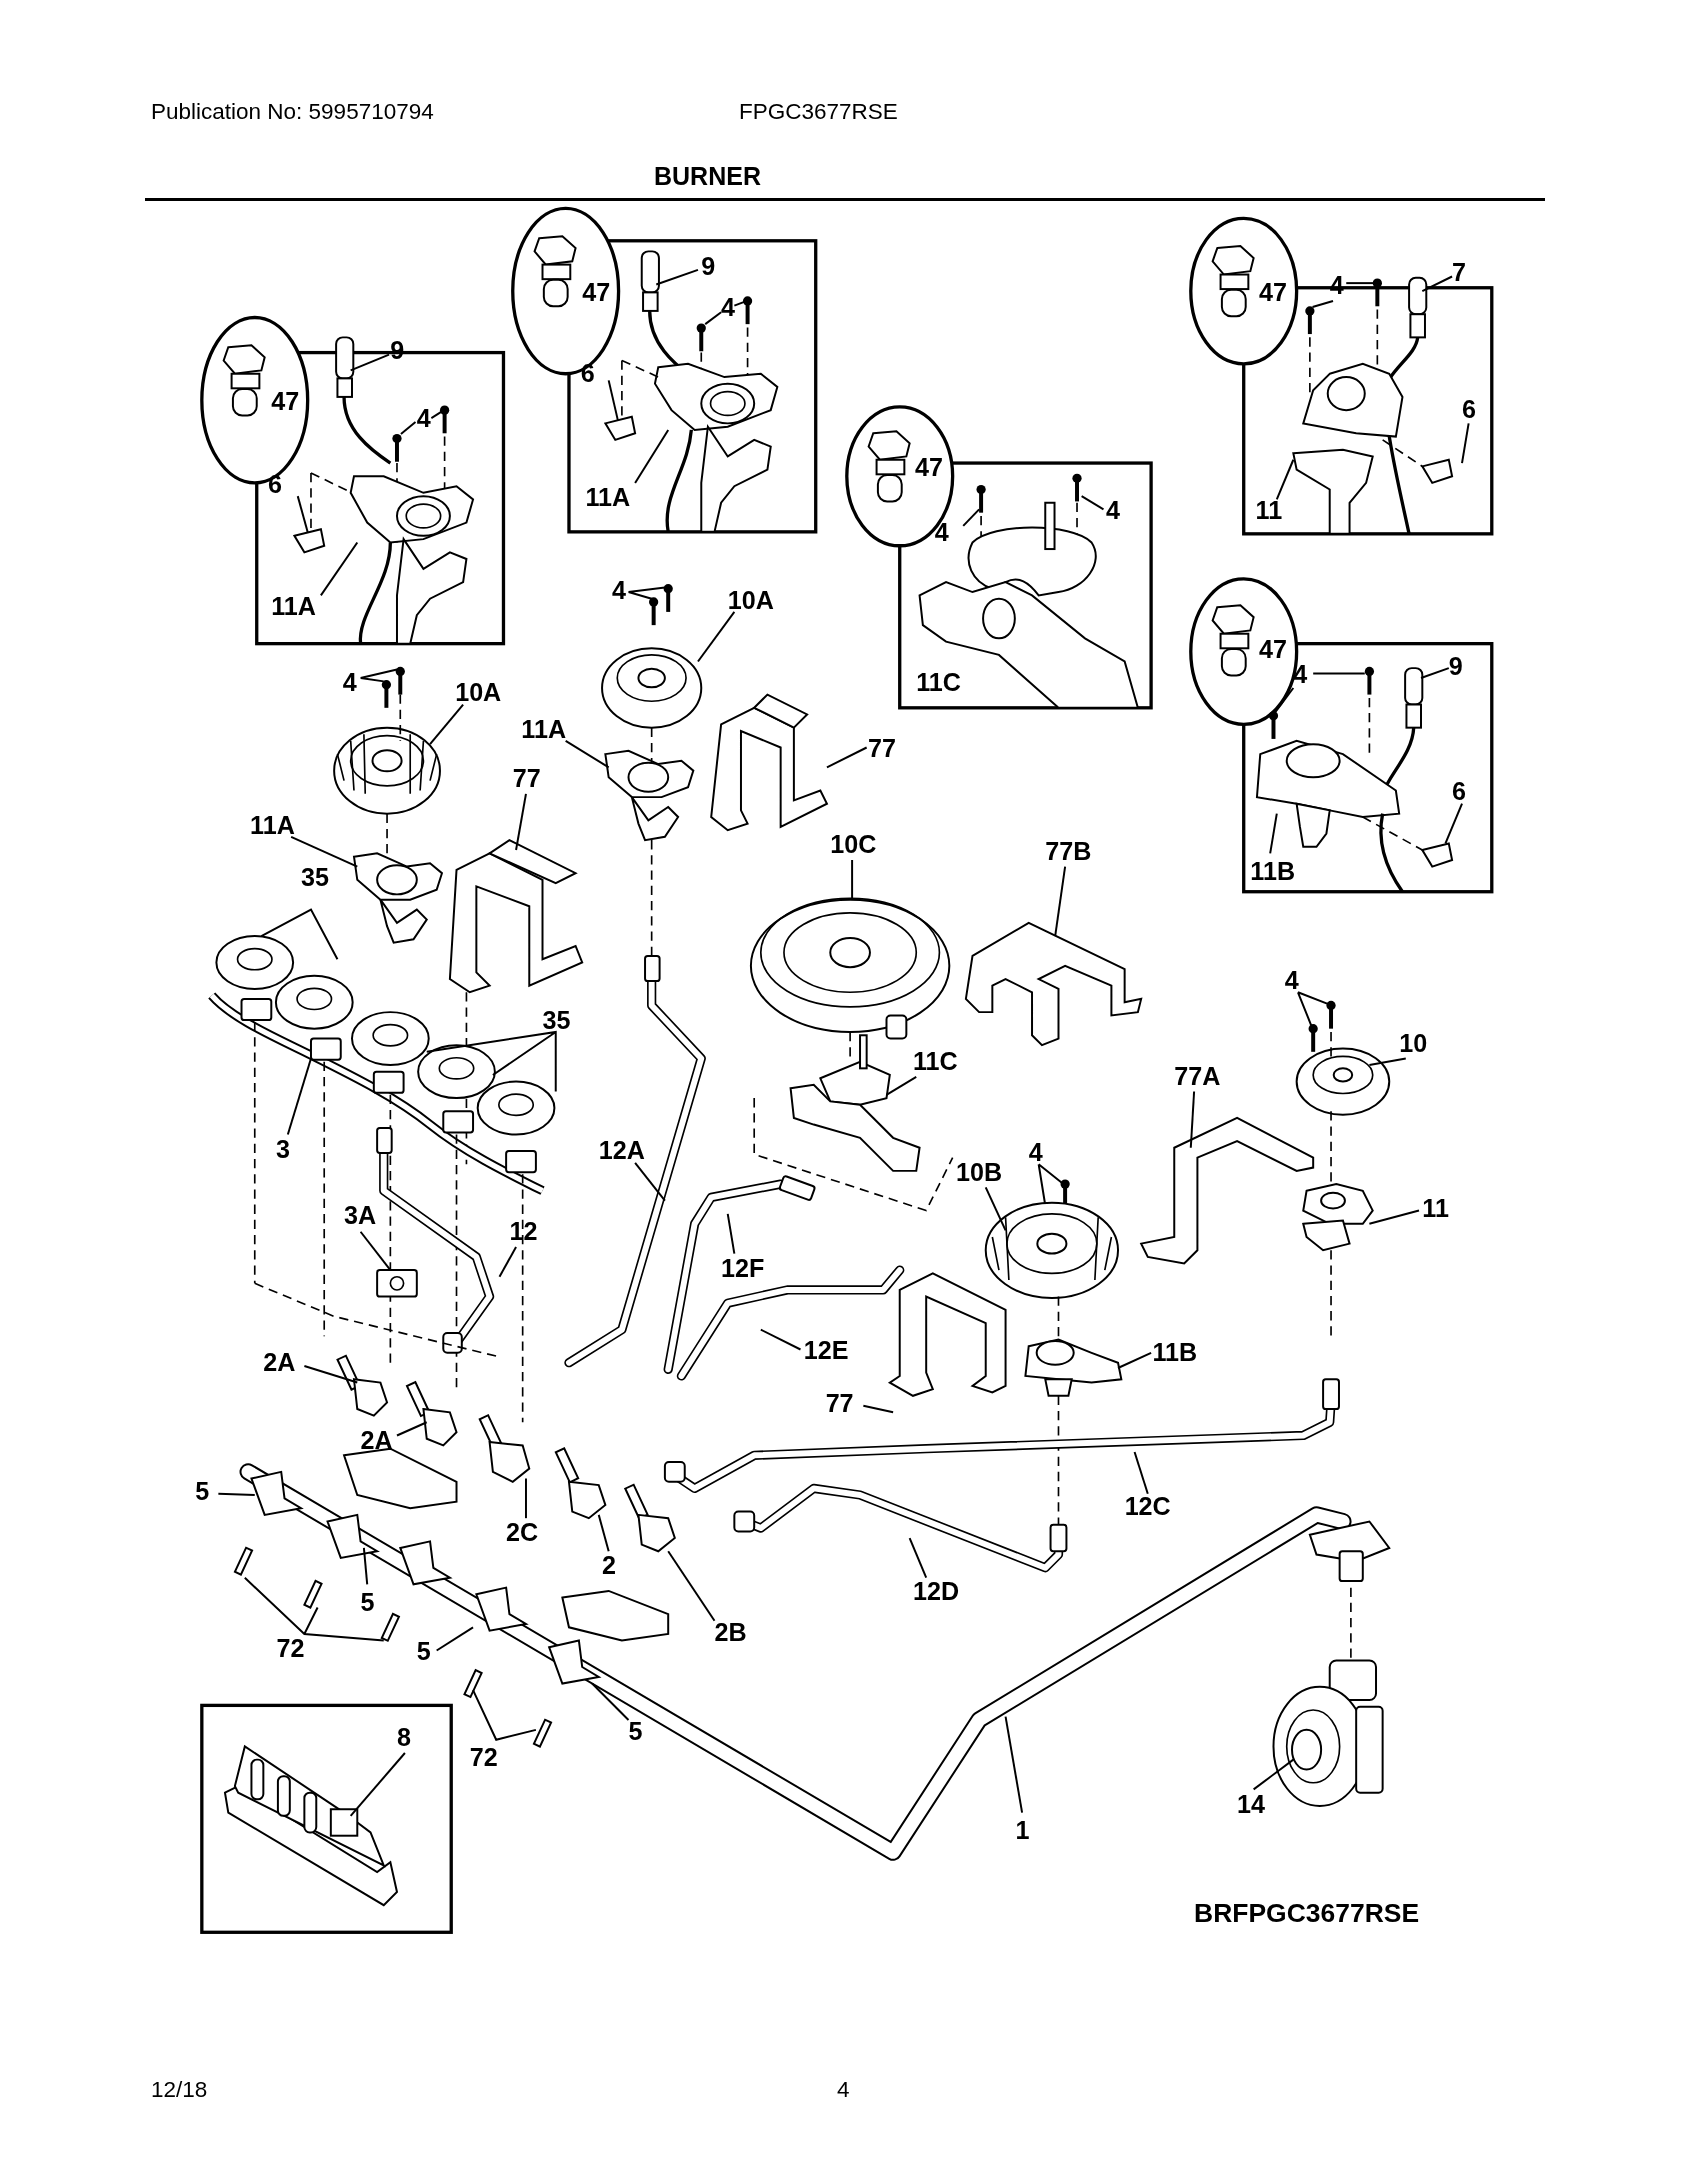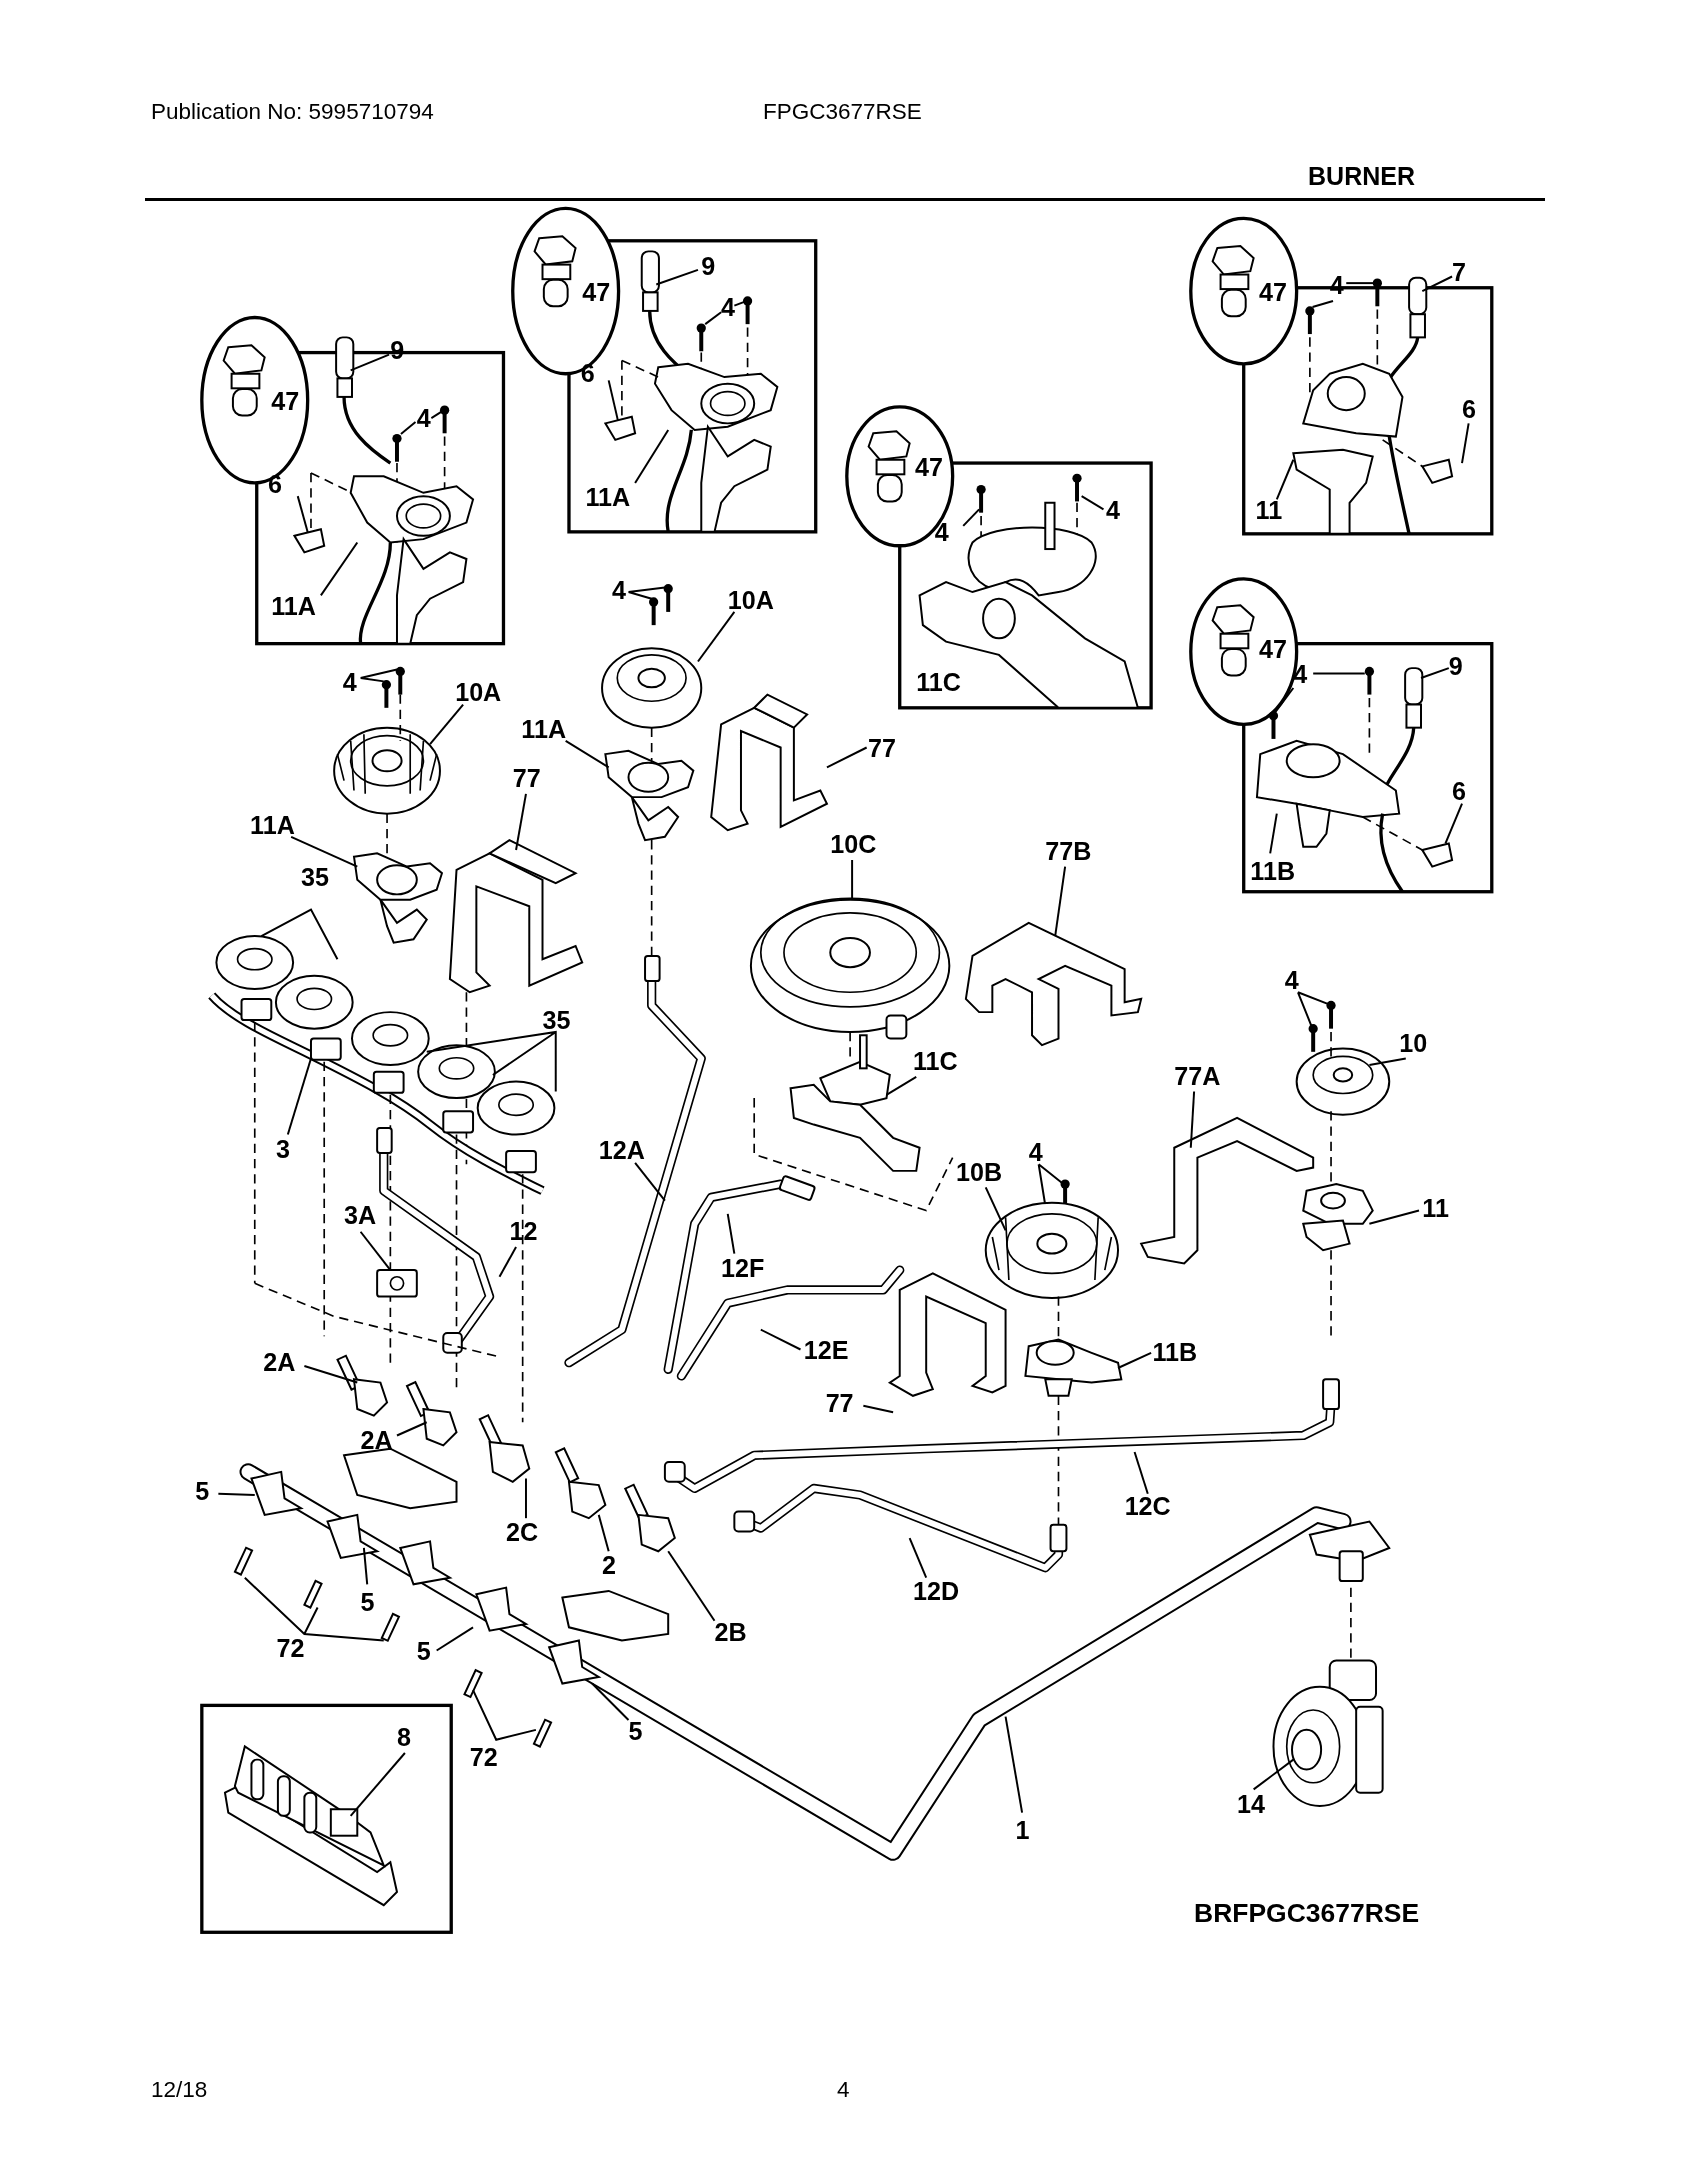--- a/index.html
+++ b/index.html
@@ -1,40 +1,40 @@
 <!DOCTYPE html>
 <html style="font-size:10.6px"><head>
 <meta charset="utf-8">
 <style>
   html, body { margin: 0; padding: 0; background: #ffffff; }
   body { width: 1687px; height: 2183px; position: relative; overflow: hidden;
          font-family: "Liberation Sans", sans-serif; color: #000; }
   .hdr { position: absolute; font-size: 22.5px; font-family: "Liberation Sans", sans-serif; }
-  .title { position: absolute; font-size: 25px; font-weight: bold; left: 0; width: 1415px; text-align: right; }
+  .title { position: absolute; font-size: 25px; font-weight: bold; left: 0; width: 1415px; text-align: center; }
   .rule { position: absolute; left: 145px; top: 198px; width: 1400px; height: 2.6px; background: #000; }
   svg.diagram { position: absolute; left: 0; top: 0; }
   svg text.lbl { font-family: "Liberation Sans", sans-serif; font-weight: bold; font-size: 38px; fill: #000; }
   svg text.code { font-family: "Liberation Sans", sans-serif; font-weight: bold; font-size: 40px; fill: #000; }
   .part { fill: #fff; stroke: #000; stroke-width: 3; }
   .thin { fill: none; stroke: #000; stroke-width: 2.5; }
   .lead { fill: none; stroke: #000; stroke-width: 3; }
   .dash { fill: none; stroke: #000; stroke-width: 2.5; stroke-dasharray: 14 9; }
   .box { fill: none; stroke: #000; stroke-width: 5; }
   .pipe { fill: none; stroke: #000; stroke-width: 26; stroke-linecap: round; stroke-linejoin: round; }
   .pipe-in { fill: none; stroke: #fff; stroke-width: 20; stroke-linecap: round; stroke-linejoin: round; }
   .tube { fill: none; stroke: #000; stroke-width: 14; stroke-linecap: round; stroke-linejoin: round; }
   .tube-in { fill: none; stroke: #fff; stroke-width: 9; stroke-linecap: round; stroke-linejoin: round; }
   .wire { fill: none; stroke: #000; stroke-width: 5; }
   .solid { fill: #000; }
 </style>
 </head>
 <body>
 
 <div class="hdr" style="left:151px; top:99px;text-align:right;">Publication No: 5995710794</div>
-<div class="hdr" style="left:763px; top:99px;">FPGC3677RSE</div>
+<div class="hdr" style="left:739px; top:99px;">FPGC3677RSE</div>
 <div class="title" style="top:162px;">BURNER</div>
 <div class="rule"></div>
 
 <svg class="diagram" width="1687" height="2183" viewBox="0 0 2550 3300" xmlns="http://www.w3.org/2000/svg">
 
   <g>
     <rect class="box" x="388" y="533" width="373" height="440"></rect>
     <ellipse class="part" cx="385" cy="605" rx="80" ry="125" style="stroke-width:5"></ellipse>
     <g>
       <polygon class="part" points="345,525 380,522 400,540 395,560 355,565 338,545"></polygon>

